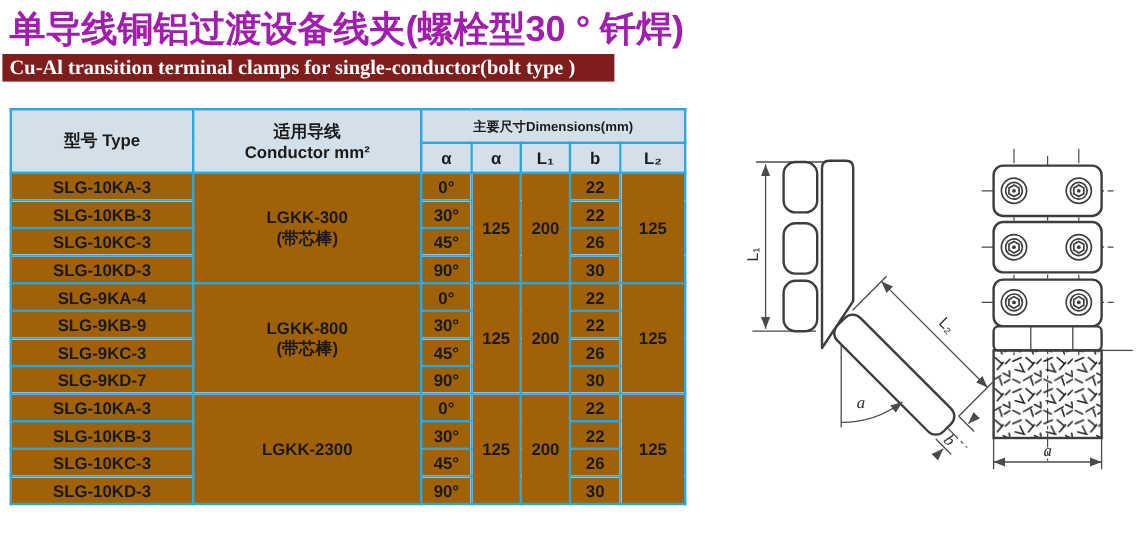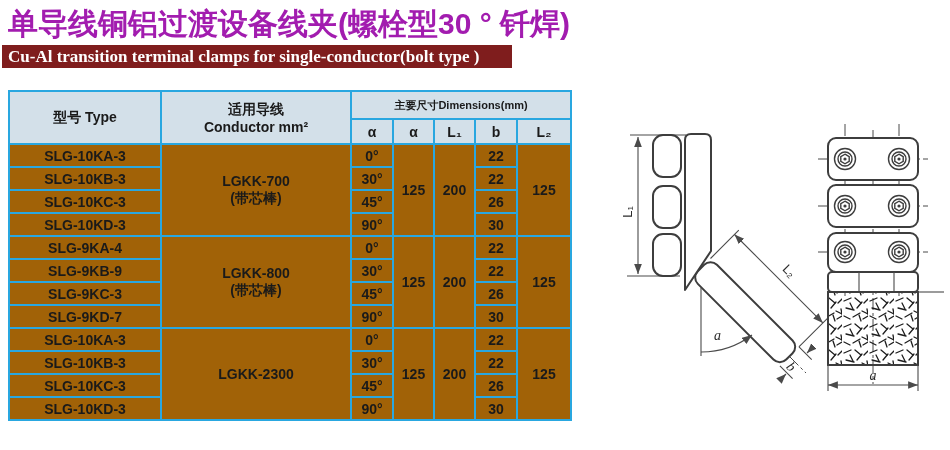--- a/index.html
+++ b/index.html
@@ -65,21 +65,21 @@
         <th>L₁</th>
         <th>b</th>
         <th>L₂</th>
       </tr>
     </thead>
     <tbody>
 
       <tr>
         <td>SLG-10KA-3</td>
         <td rowspan="4" class="cond">
-          <div>LGKK-700</div>
+          <div>LGKK-300</div>
           <div>(带芯棒)</div>
         </td>
         <td>0°</td>
         <td rowspan="4">125</td>
         <td rowspan="4">200</td>
         <td>22</td>
         <td rowspan="4">125</td>
       </tr>
       <tr>
         <td>SLG-10KB-3</td>

